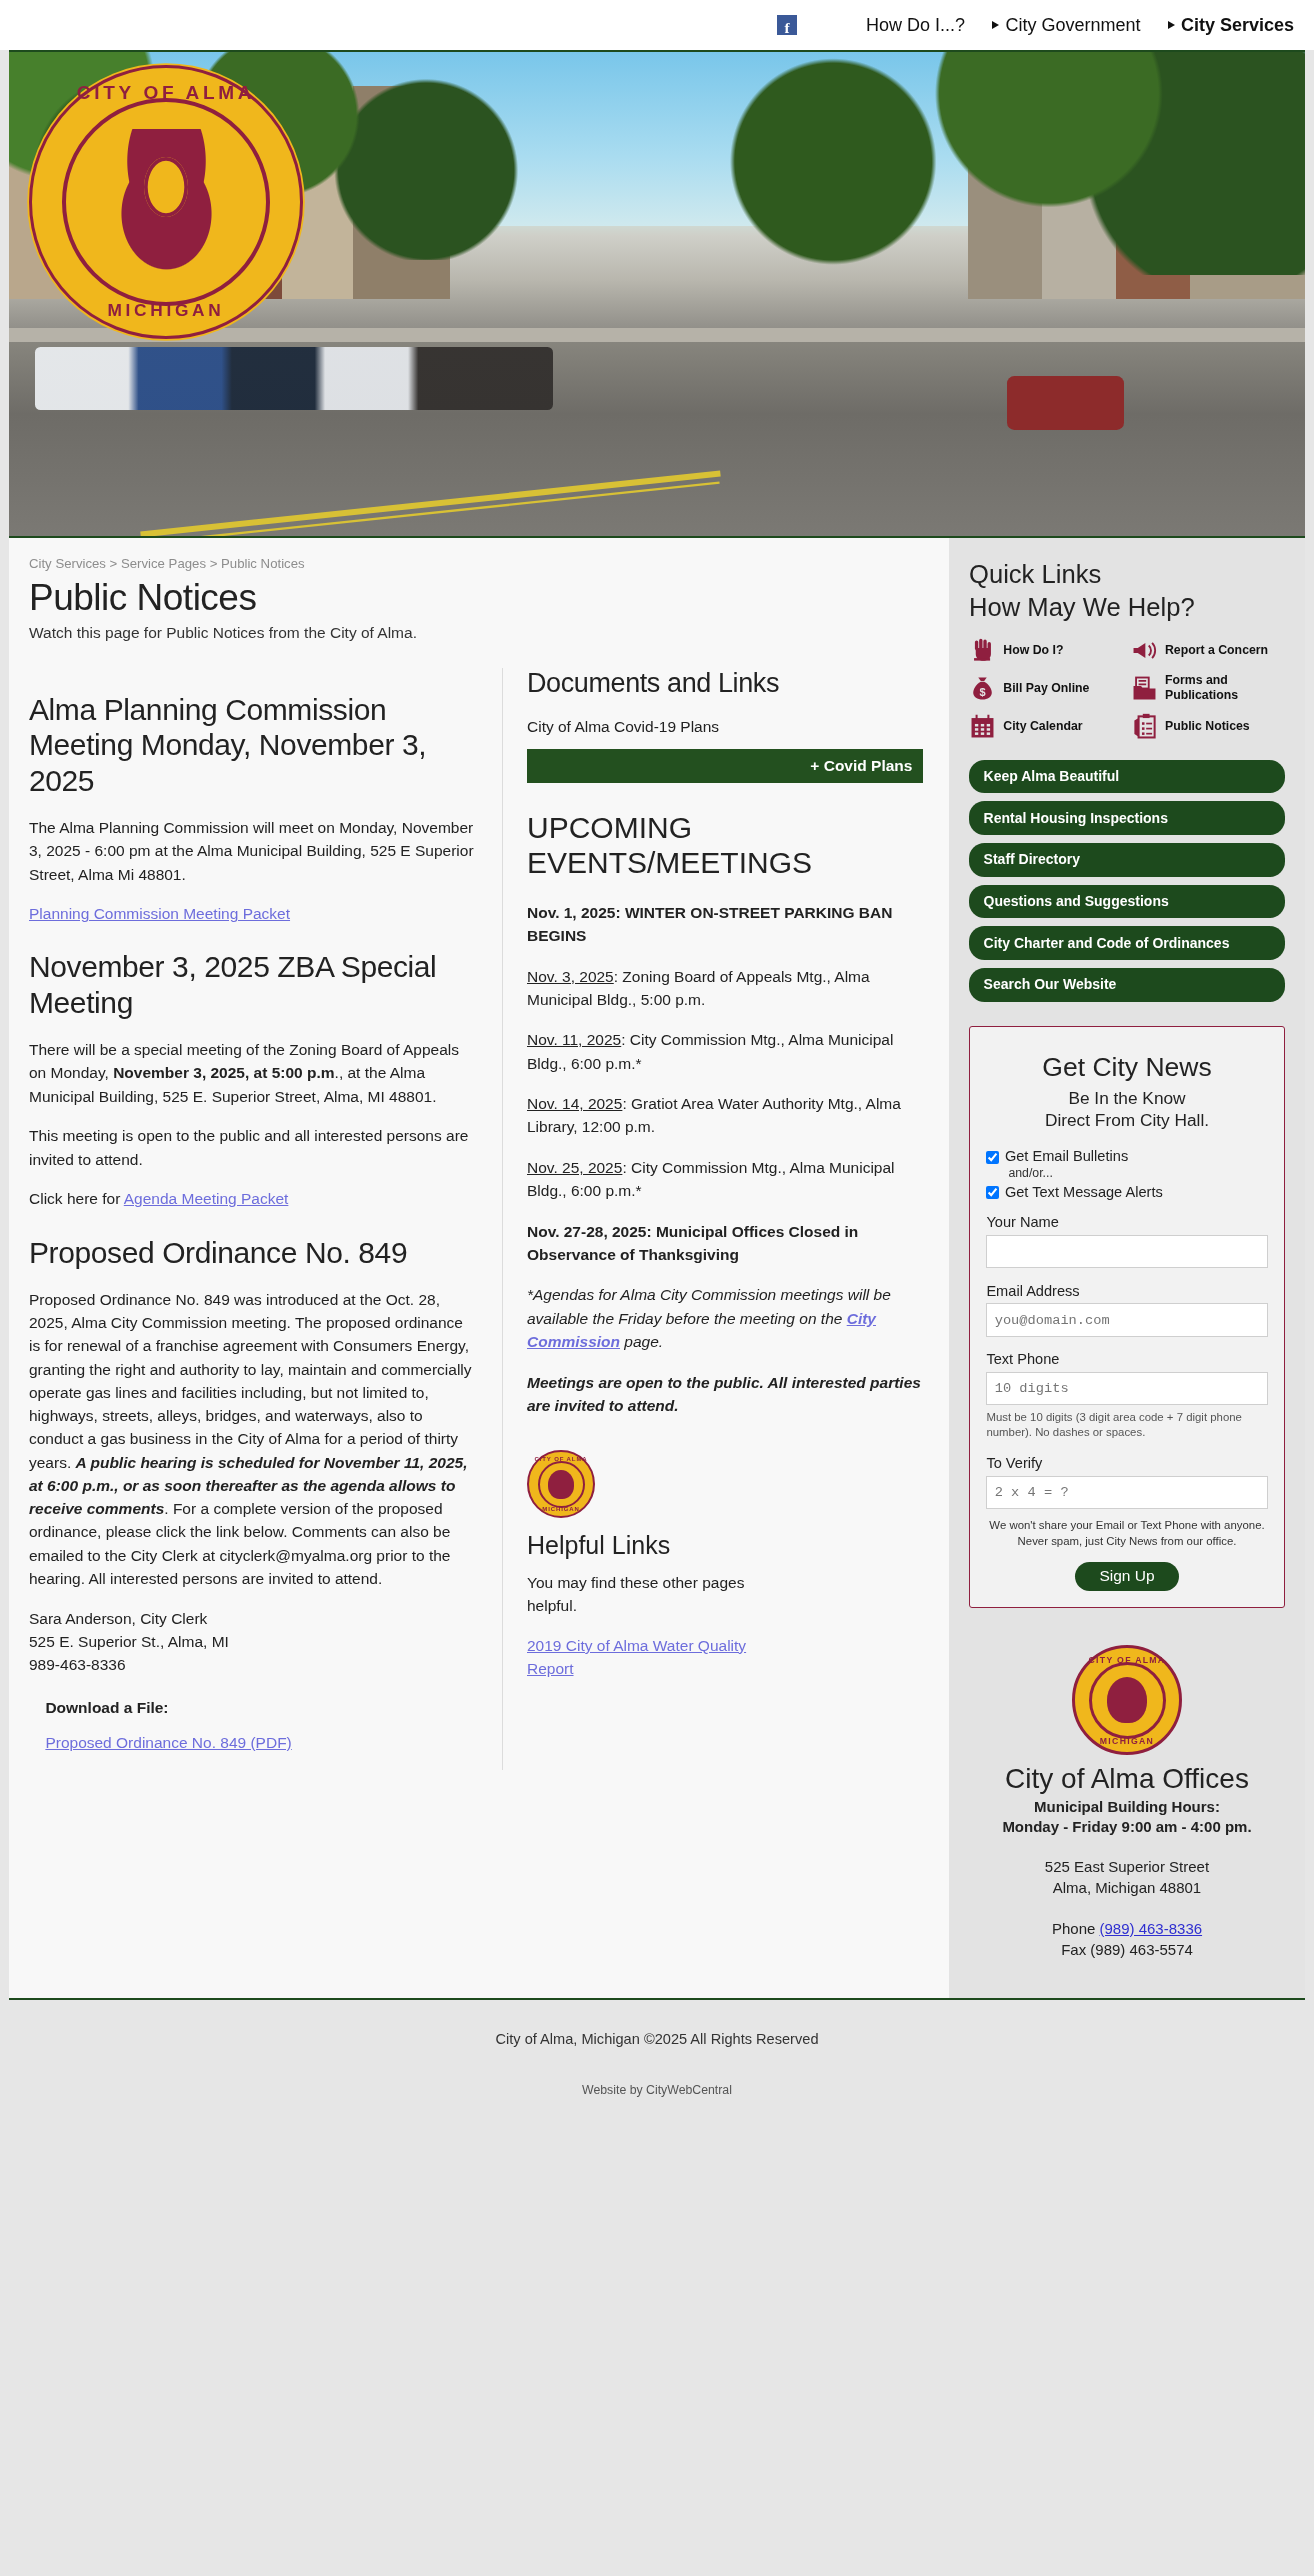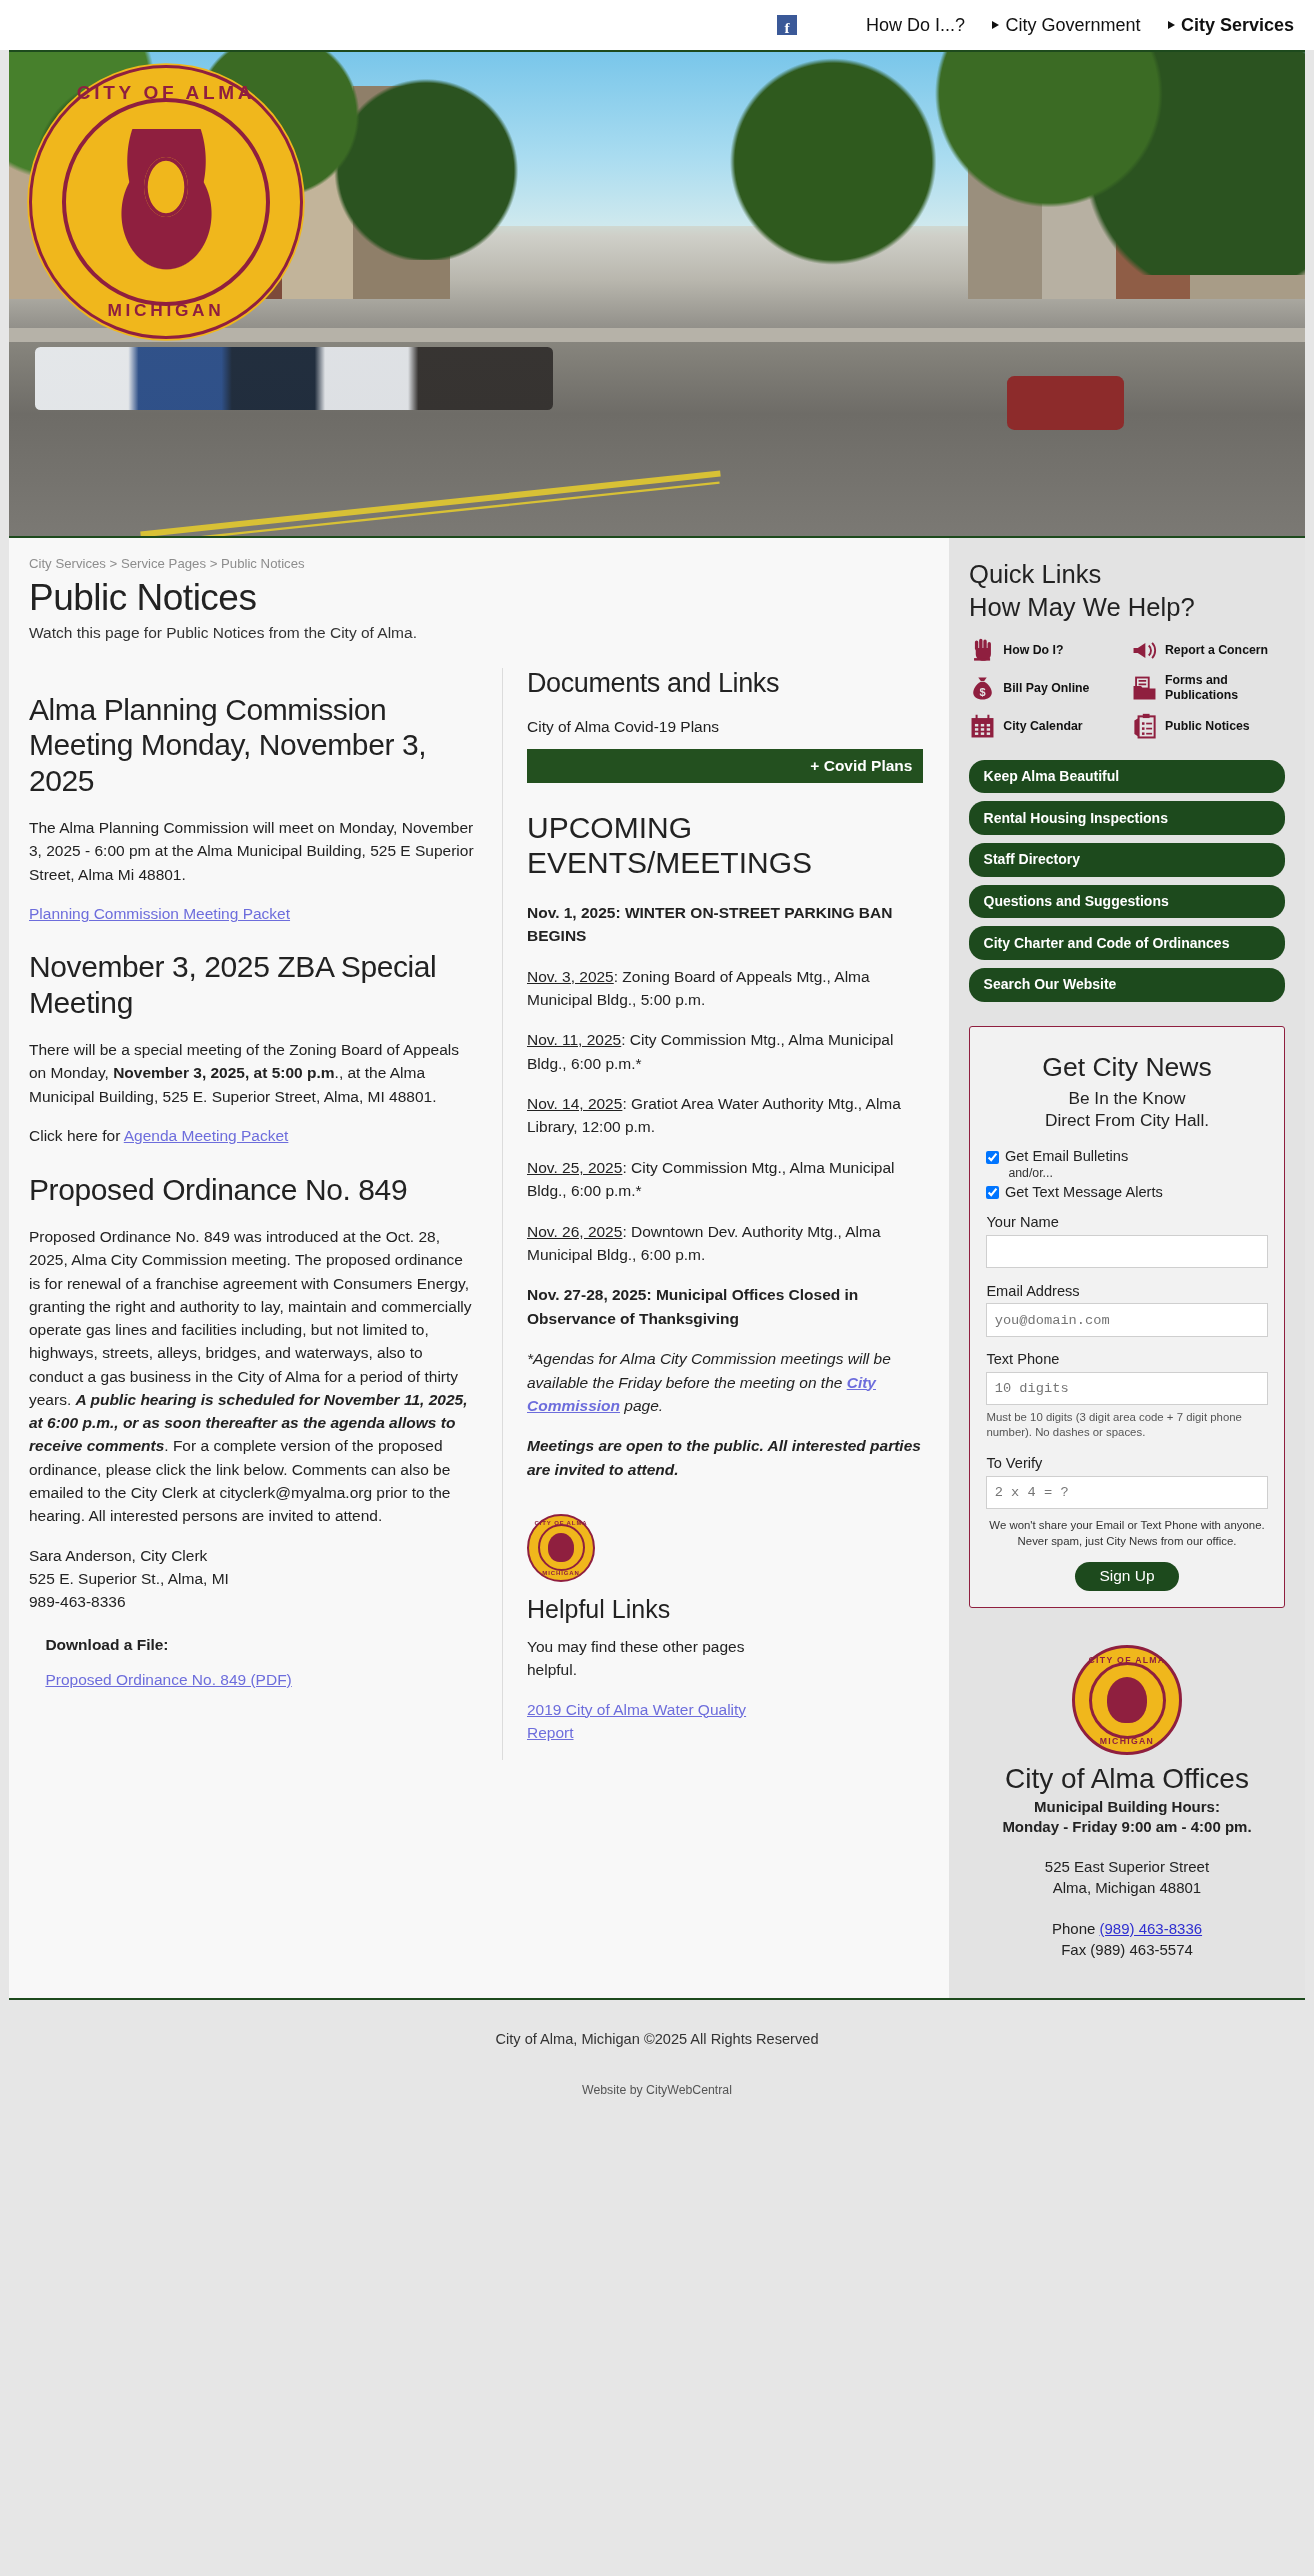--- a/index.html
+++ b/index.html
@@ -257,20 +257,21 @@
             <h2 class="section">Alma Planning Commission Meeting Monday, November 3, 2025</h2>
             <p>The Alma Planning Commission will meet on Monday, November 3, 2025 - 6:00 pm at the Alma Municipal Building, 525 E Superior Street, Alma Mi 48801.</p>
             <p><a class="link" href="#">Planning Commission Meeting Packet</a></p>
           </div>
 
           <div>
             <h2 class="section">November 3, 2025 ZBA Special Meeting</h2>
             <p>
               <span>There will be a special meeting of the Zoning Board of Appeals on Monday, </span><span class="bold">November 3, 2025, at 5:00 p.m</span><span>., at the Alma Municipal Building, 525 E. Superior Street, Alma, MI 48801.</span>
             </p>
+            <p>This meeting is open to the public and all interested persons are invited to attend.</p>
             <p>
               <span>Click here for </span><a class="link" href="#">Agenda Meeting Packet</a>
             </p>
           </div>
 
           <div>
             <h2 class="section">Proposed Ordinance No. 849</h2>
             <p>
               <span>Proposed Ordinance No. 849 was introduced at the Oct. 28, 2025, Alma City Commission meeting. The proposed ordinance is for renewal of a franchise agreement with Consumers Energy, granting the right and authority to lay, maintain and commercially operate gas lines and facilities including, but not limited to, highways, streets, alleys, bridges, and waterways, also to conduct a gas business in the City of Alma for a period of thirty years. </span><span class="bolditalic">A public hearing is scheduled for November 11, 2025, at 6:00 p.m., or as soon thereafter as the agenda allows to receive comments</span><span>. For a complete version of the proposed ordinance, please click the link below. Comments can also be emailed to the City Clerk at cityclerk@myalma.org prior to the hearing. All interested persons are invited to attend.</span>
             </p>
@@ -297,23 +298,20 @@
             <span class="dt">Nov. 3, 2025</span><span>: Zoning Board of Appeals Mtg., Alma Municipal Bldg., 5:00 p.m.</span>
           </div>
           <div class="evt">
             <span class="dt">Nov. 11, 2025</span><span>: City Commission Mtg., Alma Municipal Bldg., 6:00 p.m.*</span>
           </div>
           <div class="evt">
             <span class="dt">Nov. 14, 2025</span><span>: Gratiot Area Water Authority Mtg., Alma Library, 12:00 p.m.</span>
           </div>
           <div class="evt">
             <span class="dt">Nov. 25, 2025</span><span>: City Commission Mtg., Alma Municipal Bldg., 6:00 p.m.*</span>
-          </div>
-          <div class="evt">
-            <span class="dt">Nov. 26, 2025</span><span>: Downtown Dev. Authority Mtg., Alma Municipal Bldg., 6:00 p.m.</span>
           </div>
 
           <div class="evt strong">Nov. 27-28, 2025: Municipal Offices Closed in Observance of Thanksgiving</div>
 
           <div class="evt italic">
             <span>*Agendas for Alma City Commission meetings will be available the Friday before the meeting on the </span><a class="link bold" href="#">City Commission</a><span> page.</span>
           </div>
 
           <div class="evt bolditalic">Meetings are open to the public. All interested parties are invited to attend.</div>
 

